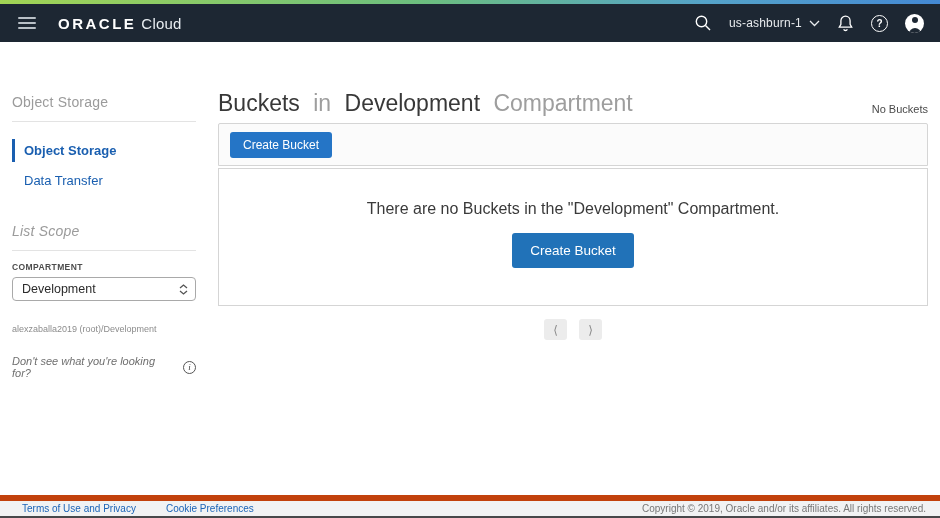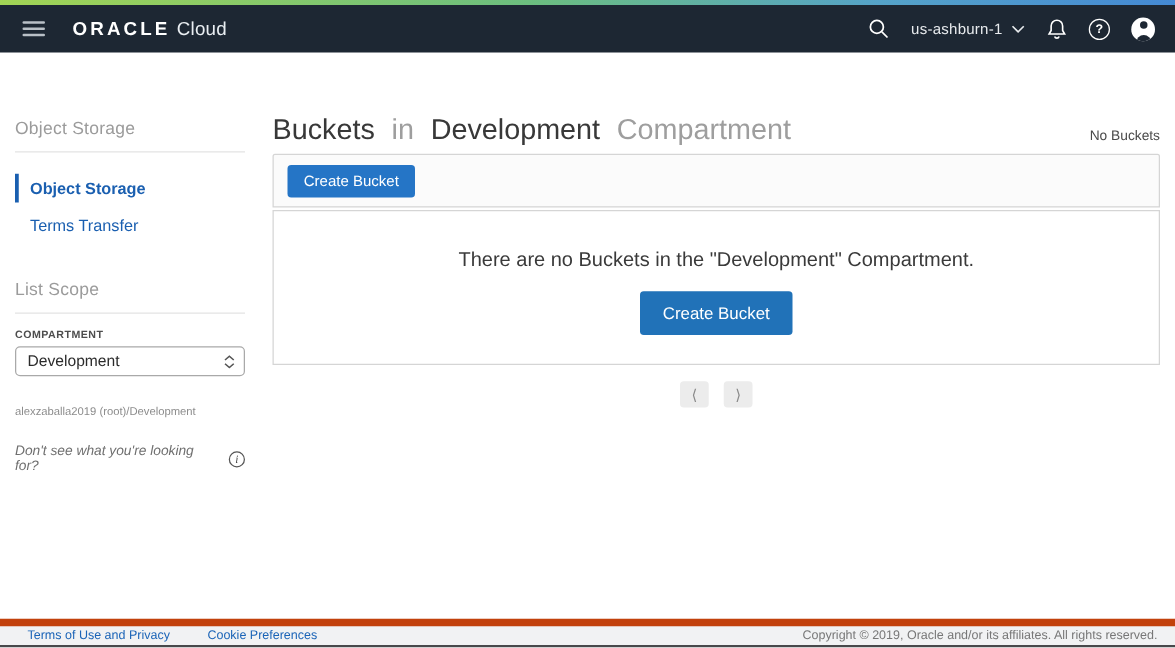--- a/index.html
+++ b/index.html
@@ -44,21 +44,21 @@
     overflow: hidden; display: flex; align-items: flex-end; justify-content: center;
     position: relative; cursor: pointer;
   }
   .avatar .head { position: absolute; top: 3px; left: 6.5px; width: 6px; height: 6px; border-radius: 50%; background: #1d2733; }
   .avatar .body { width: 12px; height: 6px; border-radius: 6px 6px 0 0; background: #1d2733; margin-bottom: -1px; }
 
   
   .sidebar { position: absolute; left: 12px; top: 42px; width: 184px; }
   .side-title { font-size: 14px; font-weight: 400; color: #9b9b9b; letter-spacing: 0.2px; }
   .side-title.first { margin-top: 52px; }
-  .side-title.second { margin-top: 31px; }
+  .side-title.second { margin-top: 31px; font-style: italic; }
   .divider { border: none; border-top: 1px solid #e3e3e3; margin-top: 11px; }
   .side-nav { margin-top: 17px; }
   .nav-item { font-size: 13px; color: #1a5fb0; padding: 4px 0 4px 12px; cursor: pointer; margin-bottom: 7px; }
   .nav-item.active { border-left: 3px solid #1a5fb0; padding-left: 9px; font-weight: 700; }
   .comp-label { display: block; margin-top: 11px; font-size: 8.5px; font-weight: 700; color: #4d4d4d; letter-spacing: 0.4px; }
   .select {
     margin-top: 5px; height: 24px; width: 184px;
     border: 1px solid #a9a9a9; border-radius: 4px; background: #ffffff;
     display: flex; align-items: center; padding: 0 7px 0 9px; cursor: pointer;
   }
@@ -86,21 +86,21 @@
     background: #fbfbfb; border: 1px solid #d5d5d5; border-radius: 2px 2px 0 0;
     display: flex; align-items: center; padding: 0 11px;
   }
   .btn-primary {
     background: #2172b8; color: #ffffff; border: none; border-radius: 3px;
     font-family: inherit; cursor: pointer;
   }
   .btn-primary.small { font-size: 12px; padding: 6px 13px; background: #2575c6; }
   .btn-primary.large { font-size: 13.5px; padding: 10px 18px; }
   .content-box {
-    margin-top: 2px; height: 124px;
+    margin-top: 2px; height: 138px;
     background: #ffffff; border: 1px solid #d5d5d5;
     text-align: center;
   }
   .empty-message { margin-top: 31px; font-size: 16px; color: #3a3a3a; }
   .content-box .btn-primary.large { margin-top: 15px; }
   .pagination { margin-top: 13px; display: flex; justify-content: center; gap: 12px; }
   .page-btn {
     width: 23px; height: 21px; background: #ececec; border: none; border-radius: 3px;
     color: #8a8a8a; font-size: 12px; line-height: 1; cursor: pointer;
     display: flex; align-items: center; justify-content: center; font-family: inherit;
@@ -165,21 +165,21 @@
 </header>
 
 <aside class="sidebar">
   <h2 class="side-title first">Object Storage</h2>
   <hr class="divider">
   <nav class="side-nav">
     <div class="nav-item active">
       <span>Object Storage</span>
     </div>
     <div class="nav-item">
-      <span>Terms Transfer</span>
+      <span>Data Transfer</span>
     </div>
   </nav>
   <h2 class="side-title second">List Scope</h2>
   <hr class="divider">
   <label class="comp-label">COMPARTMENT</label>
   <div class="select">
     <span class="select-value">Development</span>
     <div class="stepper">
       <svg width="9" height="5" viewBox="0 0 9 5" fill="none" stroke="#555" stroke-width="1.3">
           <polyline points="1,4 4.5,1 8,4"></polyline>

